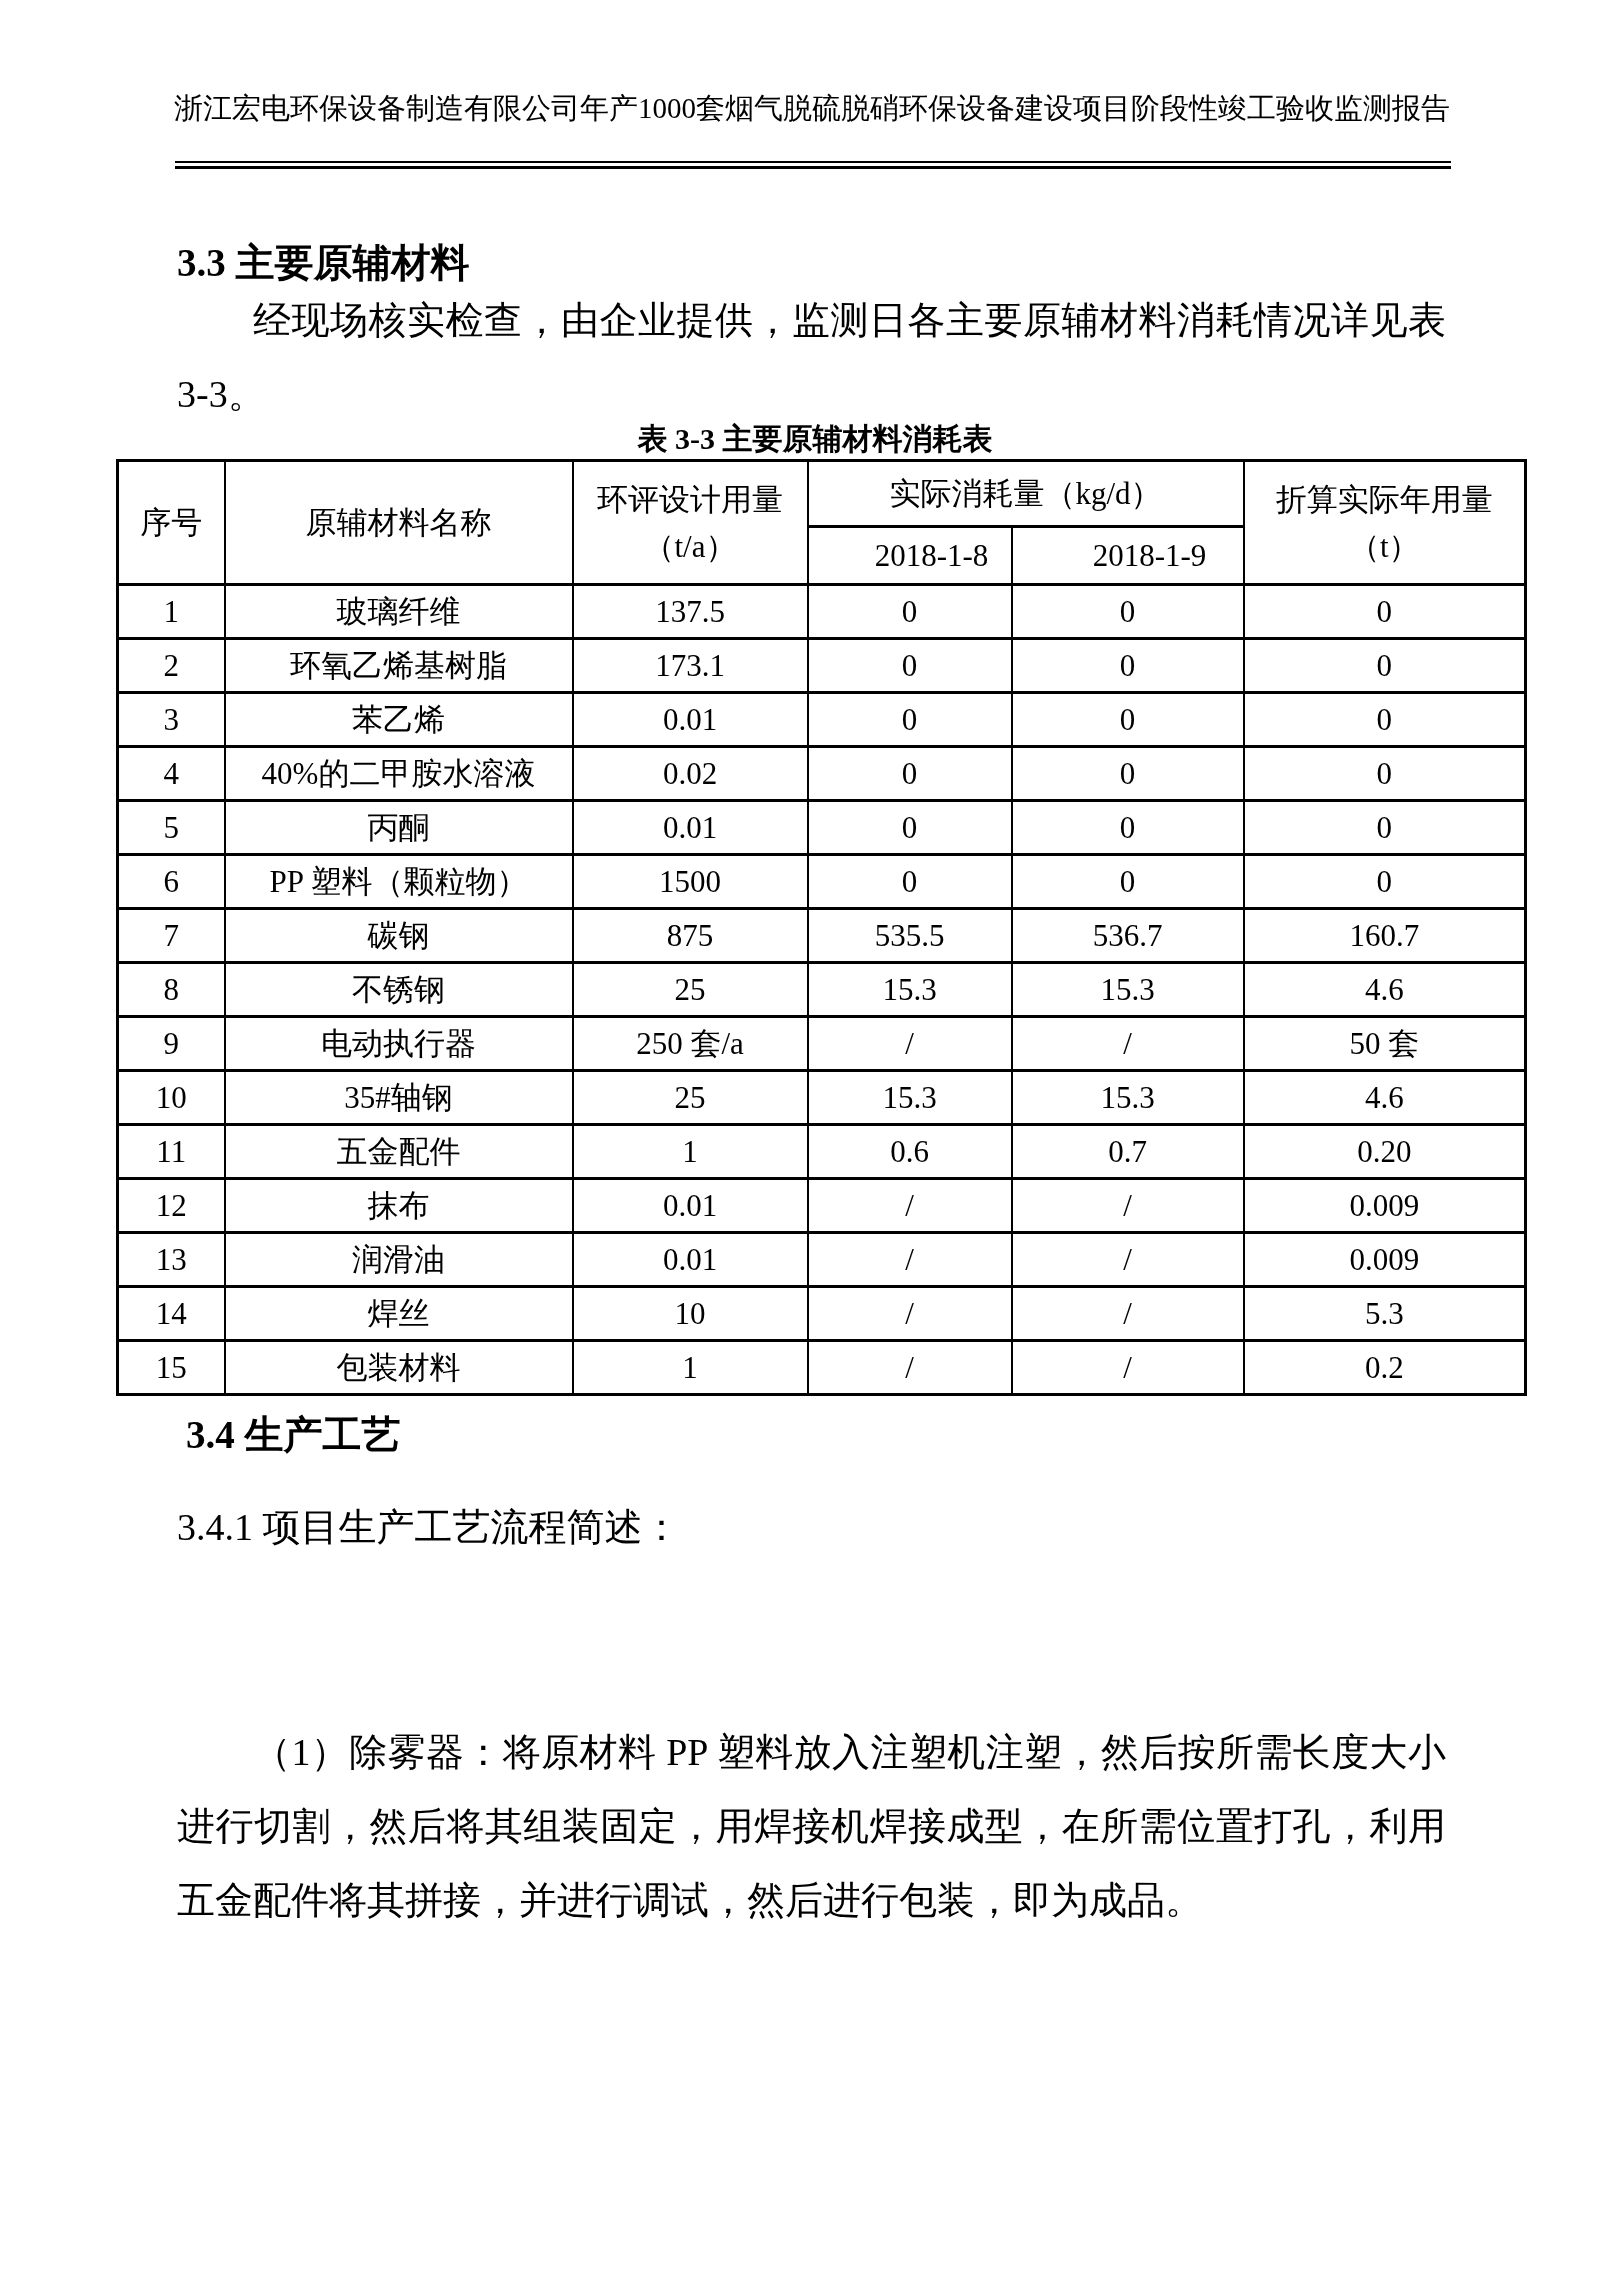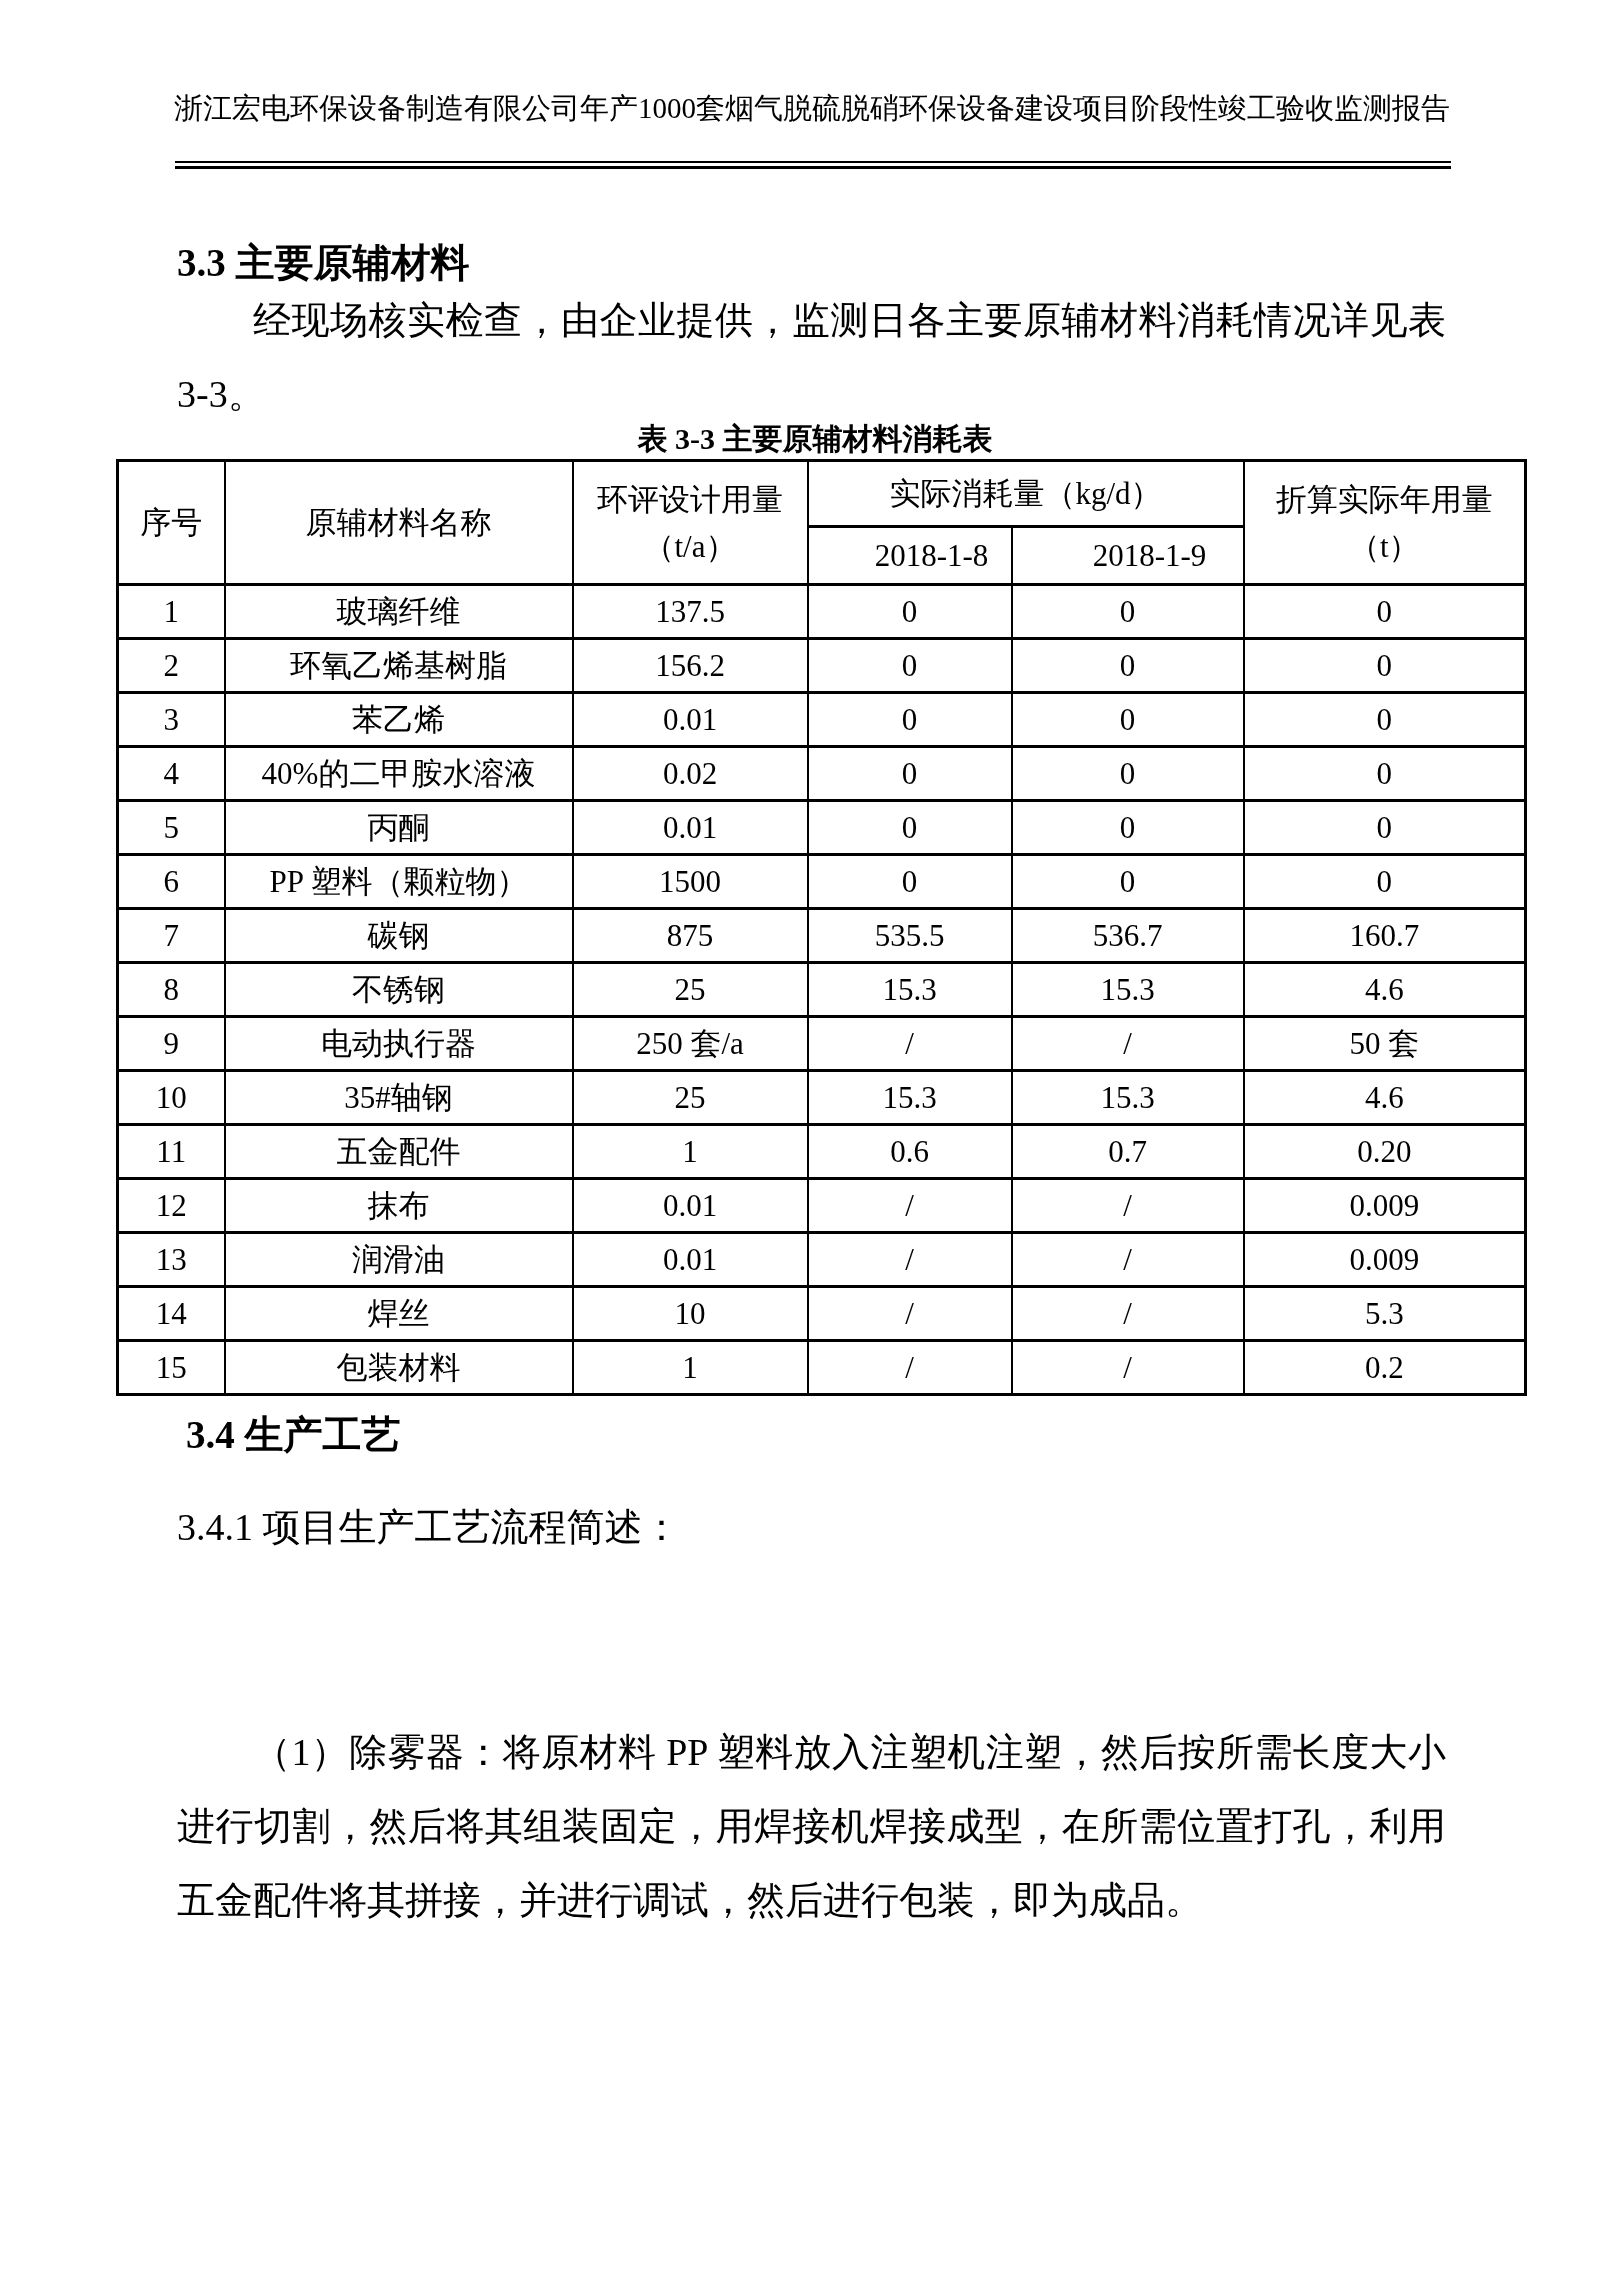--- a/index.html
+++ b/index.html
@@ -207,21 +207,21 @@
           <td>1</td>
           <td>玻璃纤维</td>
           <td>137.5</td>
           <td>0</td>
           <td>0</td>
           <td>0</td>
         </tr>
         <tr>
           <td>2</td>
           <td>环氧乙烯基树脂</td>
-          <td>156.2</td>
+          <td>173.1</td>
           <td>0</td>
           <td>0</td>
           <td>0</td>
         </tr>
         <tr>
           <td>3</td>
           <td>苯乙烯</td>
           <td>0.01</td>
           <td>0</td>
           <td>0</td>

